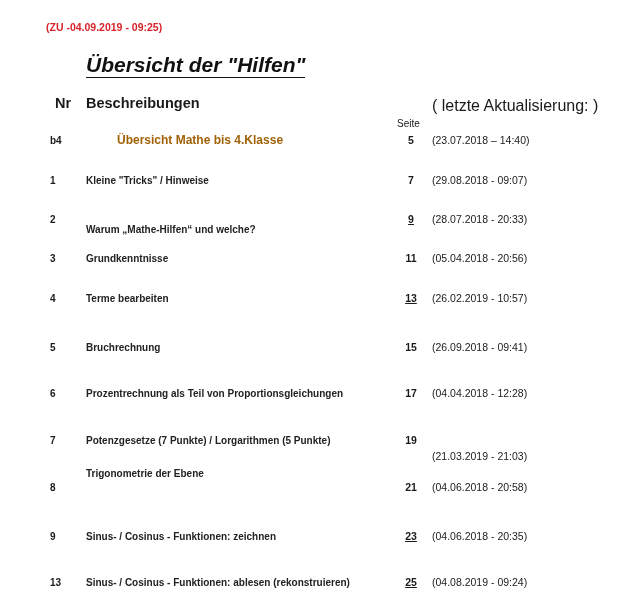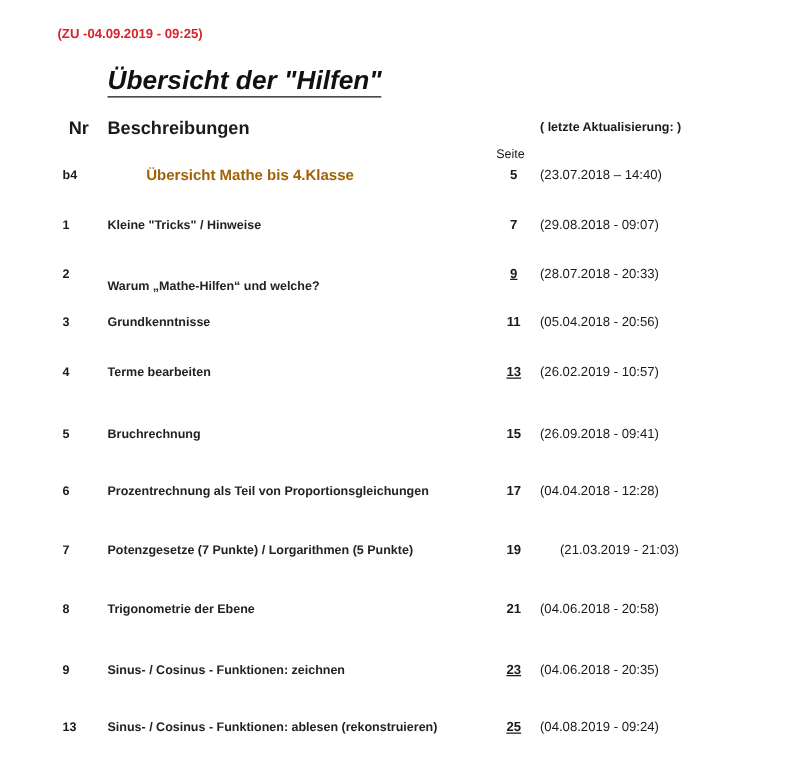--- a/index.html
+++ b/index.html
@@ -2,21 +2,21 @@
 <html><head>
 <meta charset="utf-8">
 <style>
   html,body{margin:0;padding:0;background:#fff;}
   body{width:640px;height:611px;position:relative;overflow:hidden;font-family:"Liberation Sans",sans-serif;color:#1a1a1a;}
   .abs{position:absolute;white-space:nowrap;}
   .stamp{left:46px;top:21px;font-size:10.5px;font-weight:bold;color:#d8232a;}
   .title{left:86px;top:53px;font-size:21px;font-weight:bold;font-style:italic;color:#111;border-bottom:1.5px solid #111;padding-bottom:0;line-height:24px;}
   .h-nr{left:55px;top:95px;font-size:14.5px;font-weight:bold;}
   .h-desc{left:86px;top:95px;font-size:14.5px;font-weight:bold;}
-  .h-upd{left:432px;top:97px;font-size:10px;font-weight:bold;}
+  .h-upd{left:432px;top:97px;font-size:16px;}
   .h-seite{left:397px;top:118px;font-size:10px;}
   .nr{font-size:10px;font-weight:bold;width:24px;left:50px;}
   .desc{left:86px;font-size:10px;font-weight:bold;color:#222;}
   .page{left:400px;width:22px;text-align:center;font-size:10.5px;font-weight:bold;}
   .page.u span{text-decoration:underline;}
   .date{left:432px;font-size:10.5px;}
   .red{color:#a16207;margin-left:31px;}
 </style>
 </head>
 <body>
@@ -69,25 +69,25 @@
     <div>
       <div class="abs nr" style="top: 388px;"><span>6</span></div>
       <div class="abs desc" style="top: 388px;"><span>Prozentrechnung als Teil von Proportionsgleichungen</span></div>
       <div class="abs page" style="top: 387px;"><span>17</span></div>
       <div class="abs date" style="top: 387px;"><span>(04.04.2018 - 12:28)</span></div>
     </div>
     <div>
       <div class="abs nr" style="top: 435px;"><span>7</span></div>
       <div class="abs desc" style="top: 435px;"><span>Potenzgesetze (7 Punkte) / Lorgarithmen (5 Punkte)</span></div>
       <div class="abs page" style="top: 434px;"><span>19</span></div>
-      <div class="abs date" style="top: 434px; margin-left: 16px;"><span>(21.03.2019 - 21:03)</span></div>
+      <div class="abs date" style="top: 450px;"><span>(21.03.2019 - 21:03)</span></div>
     </div>
     <div>
       <div class="abs nr" style="top: 482px;"><span>8</span></div>
-      <div class="abs desc" style="top: 482px; text-align: center;"><span>Trigonometrie der Ebene</span></div>
+      <div class="abs desc" style="top: 468px; text-align: center;"><span>Trigonometrie der Ebene</span></div>
       <div class="abs page" style="top: 481px;"><span>21</span></div>
       <div class="abs date" style="top: 481px;"><span>(04.06.2018 - 20:58)</span></div>
     </div>
     <div>
       <div class="abs nr" style="top: 531px;"><span>9</span></div>
       <div class="abs desc" style="top: 531px;"><span>Sinus- / Cosinus - Funktionen: zeichnen</span></div>
       <div class="abs page u" style="top: 530px;"><span>23</span></div>
       <div class="abs date" style="top: 530px;"><span>(04.06.2018 - 20:35)</span></div>
     </div>
     <div>

